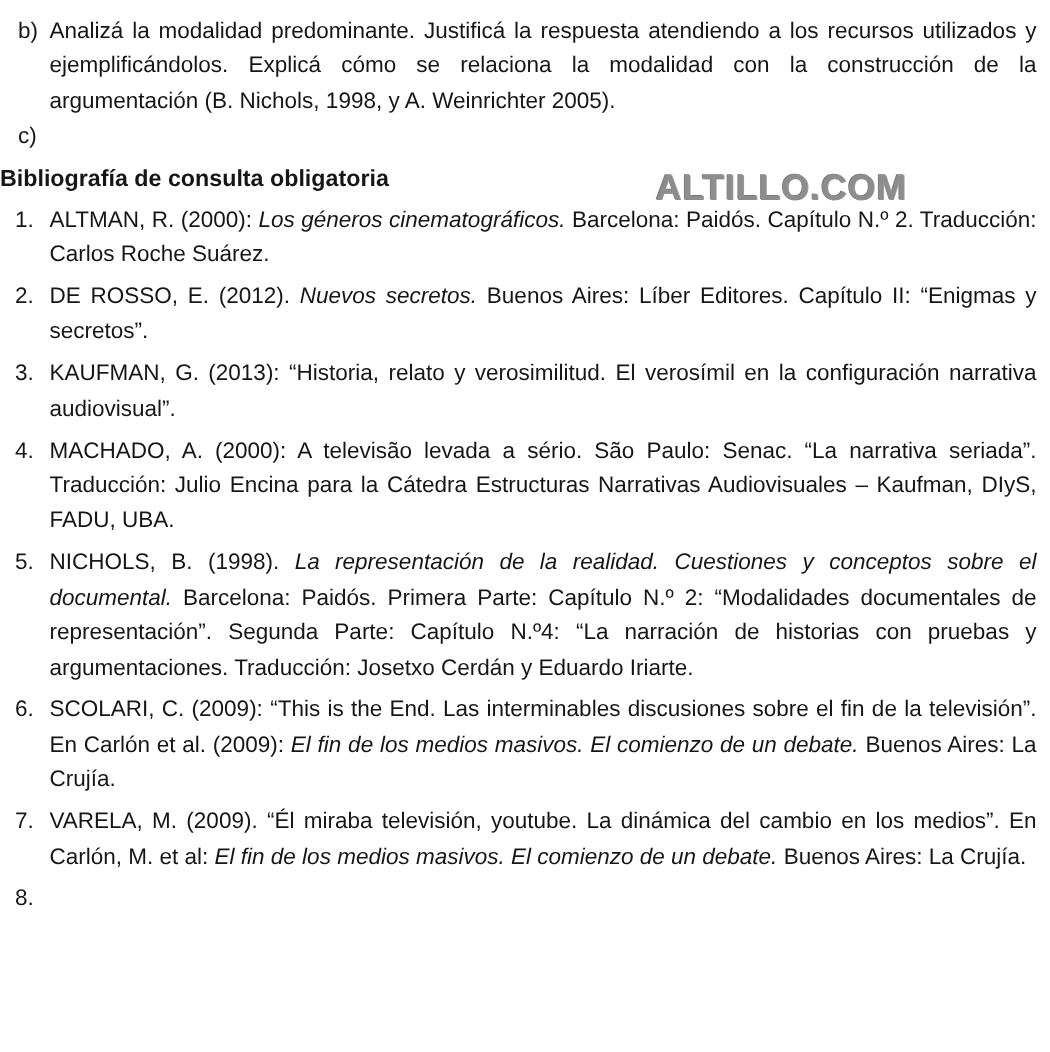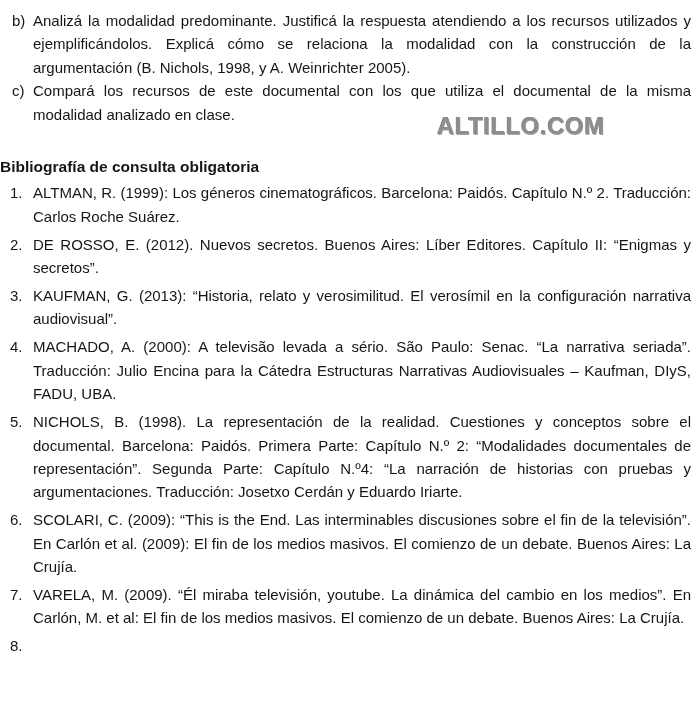--- a/index.html
+++ b/index.html
@@ -40,21 +40,21 @@
     text-align: left;
     font-weight: bold;
     font-size: 15.5px;
     line-height: 23.4px;
     margin: 29px 0 3px 0;
   }
   .bib-item {
     margin-bottom: 4.5px;
   }
   .b { font-weight: normal; }
-  .i { }
+  .i { font-style: italic; }
   .watermark {
     position: absolute;
     left: 437px;
     top: 112px;
     font-family: "Liberation Sans", sans-serif;
     font-size: 24px;
     font-weight: bold;
     letter-spacing: 0.5px;
     color: #8d8d8d;
     text-shadow: 0.5px 0.5px 0 #a5a5a5, -0.5px -0.5px 0 #7a7a7a;
@@ -68,30 +68,29 @@
   <div class="content">
 
     <div id="questions">
   <div class="para">
     <span class="q-label">b)</span>
     <span class="q-text"><span>Analizá la modalidad predominante. Justificá la respuesta atendiendo a los recursos utilizados y ejemplificándolos. Explicá cómo se relaciona la modalidad con la construcción de la argumentación (B. Nichols, 1998, y A. Weinrichter 2005).</span></span>
   </div>
 
   <div class="para">
     <span class="q-label">c)</span>
-    <span class="q-text"><span>Compará los recursos de este documental con los que utiliza el documental de la misma modalidad analizado en clase.</span></span>
   </div>
 </div>
 
     <div class="bib-title">Bibliografía de consulta obligatoria</div>
 
     <div id="bibliography">
   <div class="para bib-item">
     <span class="entry-num">1.</span>
-    <span class="entry-text"><span class="b">ALTMAN, R.</span><span> (1999): </span><span class="i">Los géneros cinematográficos.</span><span> Barcelona: Paidós. Capítulo N.º 2. Traducción: Carlos Roche Suárez.</span></span>
+    <span class="entry-text"><span class="b">ALTMAN, R.</span><span> (2000): </span><span class="i">Los géneros cinematográficos.</span><span> Barcelona: Paidós. Capítulo N.º 2. Traducción: Carlos Roche Suárez.</span></span>
   </div>
 
   <div class="para bib-item">
     <span class="entry-num">2.</span>
     <span class="entry-text"><span class="b">DE ROSSO, E.</span><span> (2012). </span><span class="i">Nuevos secretos.</span><span> Buenos Aires: Líber Editores. Capítulo II: “Enigmas y secretos”.</span></span>
   </div>
 
   <div class="para bib-item">
     <span class="entry-num b">3.</span>
     <span class="entry-text"><span class="b">KAUFMAN, G. (2013):</span><span> “Historia, relato y verosimilitud. El verosímil en la configuración narrativa audiovisual”.</span></span>

